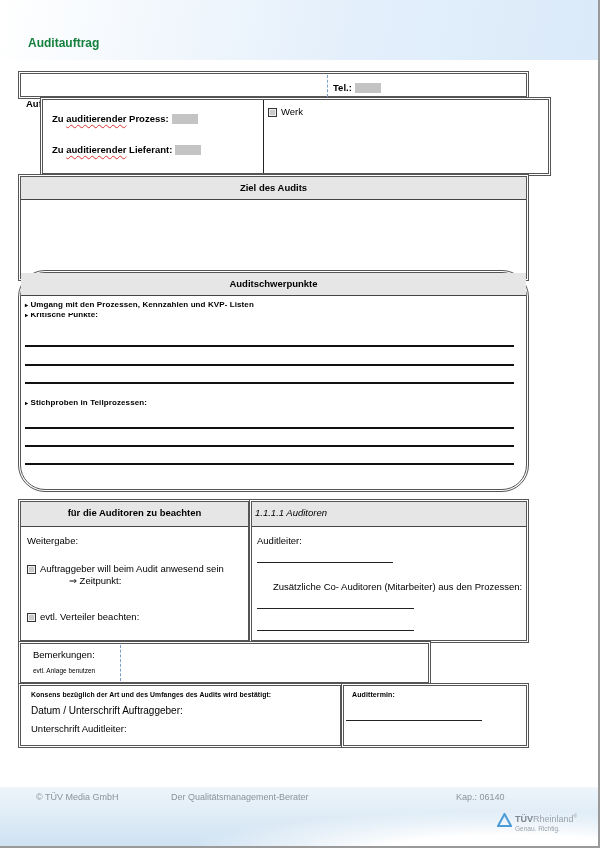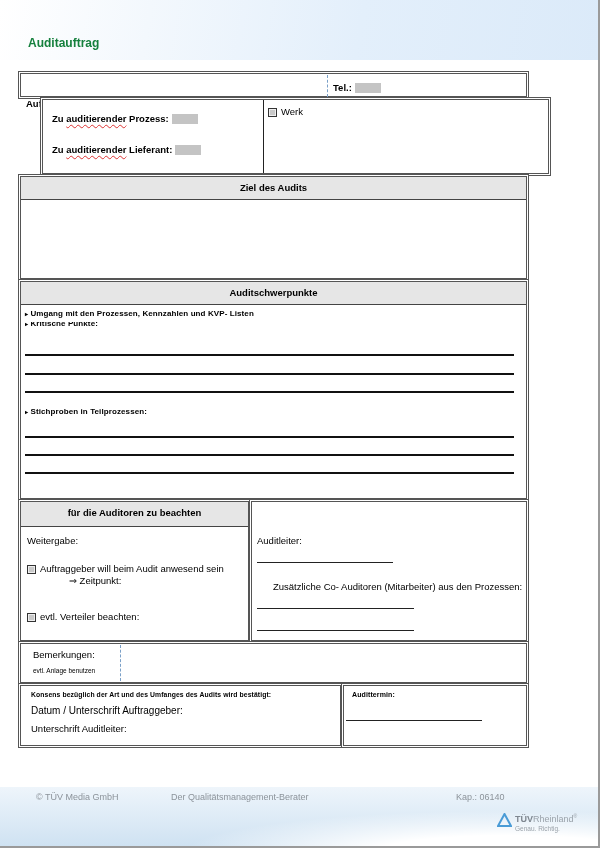--- a/index.html
+++ b/index.html
@@ -73,21 +73,21 @@
   <div class="lbl" style="left:225px; top:6px;">
     <span class="chk"></span><span>Werk</span>
   </div>
 </div>
 
 <div class="box" style="left:18px; top:174px; width:511px; height:107px;">
   <div class="section-head" style="left:0; top:0; width:505px; height:23px; line-height:22px;">Ziel des Audits</div>
   <div style="position:absolute; left:2px; top:25px; width:500px; height:74px;"></div>
 </div>
 
-<div class="box" style="left:18px; top:279px; width:511px; height:222px;">
+<div class="box" style="left:18px; top:270px; width:511px; height:222px;border-radius:27px;">
   <div class="section-head" style="left:0; top:0; width:505px; height:23px; line-height:22px;">Auditschwerpunkte</div>
   <div class="tiny" style="left:4px; top:27px;">
     <span style="font-size:6px;">▸</span> <span>Umgang mit den Prozessen,  Kennzahlen und KVP- Listen</span>
   </div>
   <div class="tiny" style="left:4px; top:40px; height:7px; overflow:hidden; line-height:4px;">
     <span style="font-size:6px;">▸</span> <span>Kritische Punkte:</span>
   </div>
   <div class="rule" style="left:4px; top:72px; width:489px;"></div>
   <div class="rule" style="left:4px; top:91px; width:489px;"></div>
   <div class="rule" style="left:4px; top:109px; width:489px;"></div>
@@ -105,28 +105,29 @@
   <div class="lbl" style="left:6px; top:61px;">
     <span class="chk"></span><span>Auftraggeber will beim Audit anwesend sein</span>
   </div>
   <div class="lbl" style="left:48px; top:73px;">⇒ Zeitpunkt:</div>
   <div class="lbl" style="left:6px; top:109px;">
     <span class="chk"></span><span>evtl. Verteiler beachten:</span>
   </div>
 </div>
 
 <div class="box" style="left:249px; top:499px; width:280px; height:144px;">
+  <div class="section-head" style="left:0; top:0; width:274px; height:25px; line-height:22px; text-align:left; padding-left:3px; font-weight:normal; font-style:italic; font-size:9.5px;">1.1.1.1 Auditoren</div>
   <div class="lbl" style="left:5px; top:33px;">Auditleiter:</div>
   <div class="thin-rule" style="left:5px; top:60px; width:136px;"></div>
   <div class="lbl" style="left:21px; top:79px;">Zusätzliche Co- Auditoren (Mitarbeiter) aus den Prozessen:</div>
   <div class="thin-rule" style="left:5px; top:106px; width:157px;"></div>
   <div class="thin-rule" style="left:5px; top:128px; width:157px;"></div>
 </div>
 
-<div class="box" style="left:18px; top:641px; width:511px; height:44px;">
+<div class="box" style="left:18px; top:641px; width:413px; height:44px;">
   <div class="lbl" style="left:12px; top:5px;">Bemerkungen:</div>
   <div style="position:absolute; left:12px; top:23px; font-size:6.5px;">evtl. Anlage benutzen</div>
   <div class="dotted-v" style="left:99px; top:1px; height:36px;"></div>
   <div style="position:absolute; left:104px; top:2px; width:395px; height:34px;"></div>
 </div>
 
 <div class="box" style="left:18px; top:683px; width:325px; height:65px;">
   <div class="tiny" style="left:10px; top:5px; font-size:6.8px;">Konsens bezüglich der Art und des Umfanges des Audits wird bestätigt:</div>
   <div class="lbl" style="left:10px; top:19px; font-size:10px;">Datum / Unterschrift Auftraggeber:</div>
   <div class="lbl" style="left:10px; top:37px;">Unterschrift Auditleiter:</div>

